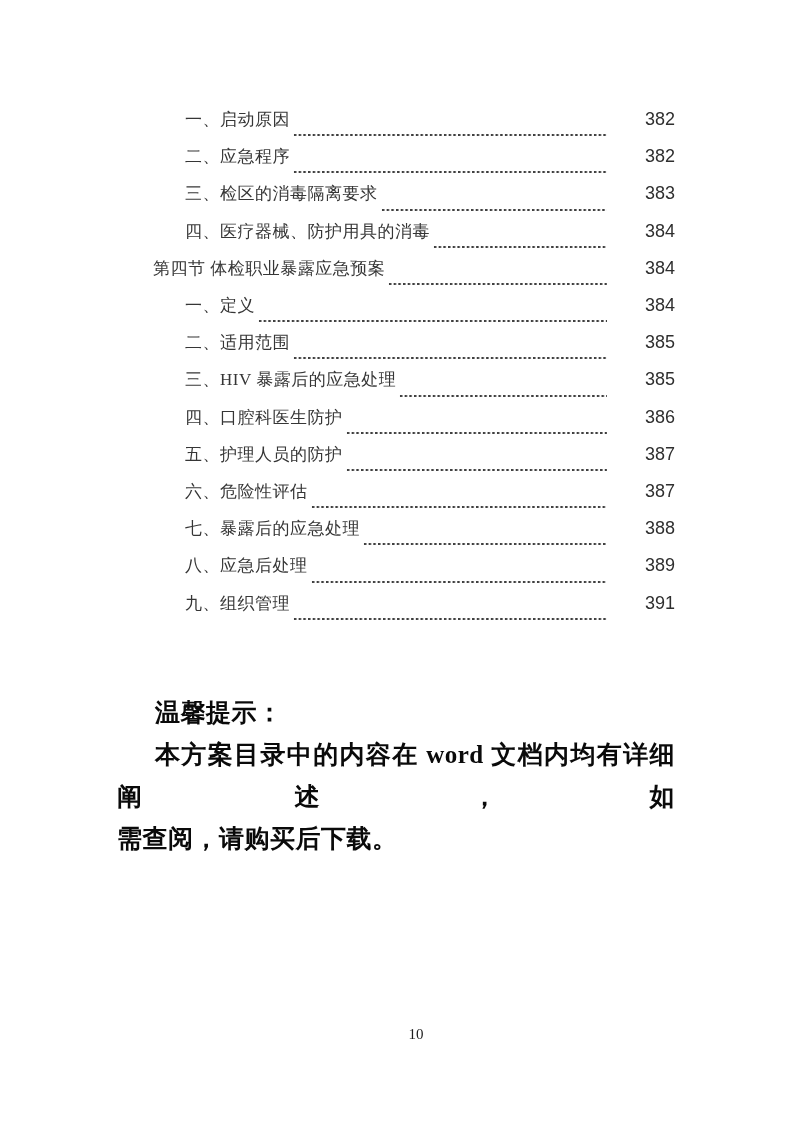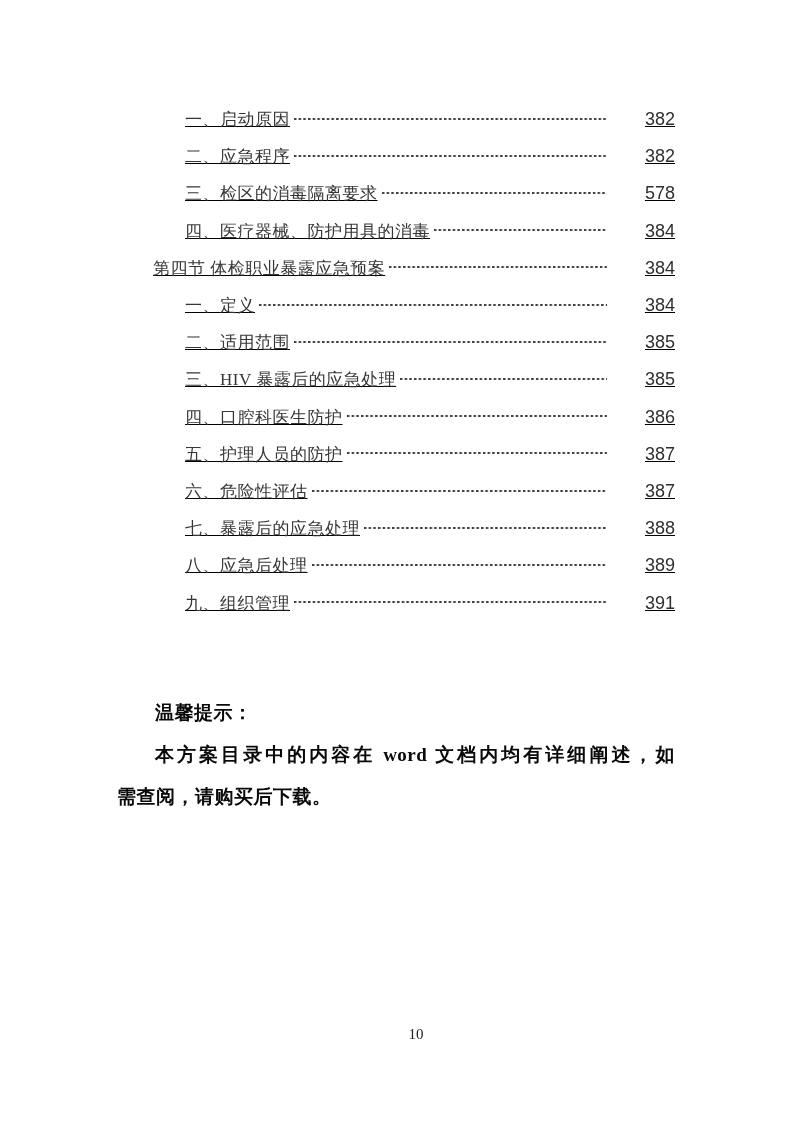--- a/index.html
+++ b/index.html
@@ -14,24 +14,23 @@
     background: #ffffff;
   }
 
   
   .toc {
     position: absolute;
     left: 117px; right: 118px; top: 101px;
   }
   .toc-row {
     display: flex;
-    align-items: center;
+    align-items: flex-end;
     line-height: 37.2px;
     white-space: nowrap;
-    text-decoration: underline;
   }
   .toc-row.lvl0 .toc-label { padding-left: 36px; }
   .toc-row.lvl1 .toc-label { padding-left: 68px; }
   .toc-label {
     font-size: 17px;
     color: #363636;
     letter-spacing: 0.5px;
   }
   .toc-dots {
     flex: 1;
@@ -50,21 +49,21 @@
     color: #2f2f2f;
     min-width: 31px;
     text-align: right;
     margin-left: 32px;
   }
 
   
   .note {
     position: absolute;
     left: 117px; right: 118px; top: 692px;
-    font-size: 19px;
+    font-size: 25px;
     font-weight: bold;
     color: #0a0a0a;
     line-height: 42px;
     letter-spacing: 0.5px;
   }
   .note-heading { text-indent: 38px; }
   .note-line-first {
     text-indent: 38px;
     text-align: justify;
     text-align-last: justify;
@@ -95,21 +94,21 @@
 
     <div class="toc-row lvl1">
       <span class="toc-label">二、应急程序</span>
       <span class="toc-dots"></span>
       <span class="toc-page">382</span>
     </div>
 
     <div class="toc-row lvl1">
       <span class="toc-label">三、检区的消毒隔离要求</span>
       <span class="toc-dots"></span>
-      <span class="toc-page">578</span>
+      <span class="toc-page">383</span>
     </div>
 
     <div class="toc-row lvl1">
       <span class="toc-label">四、医疗器械、防护用具的消毒</span>
       <span class="toc-dots"></span>
       <span class="toc-page">384</span>
     </div>
 
     <div class="toc-row lvl0">
       <span class="toc-label">第四节 体检职业暴露应急预案</span>

